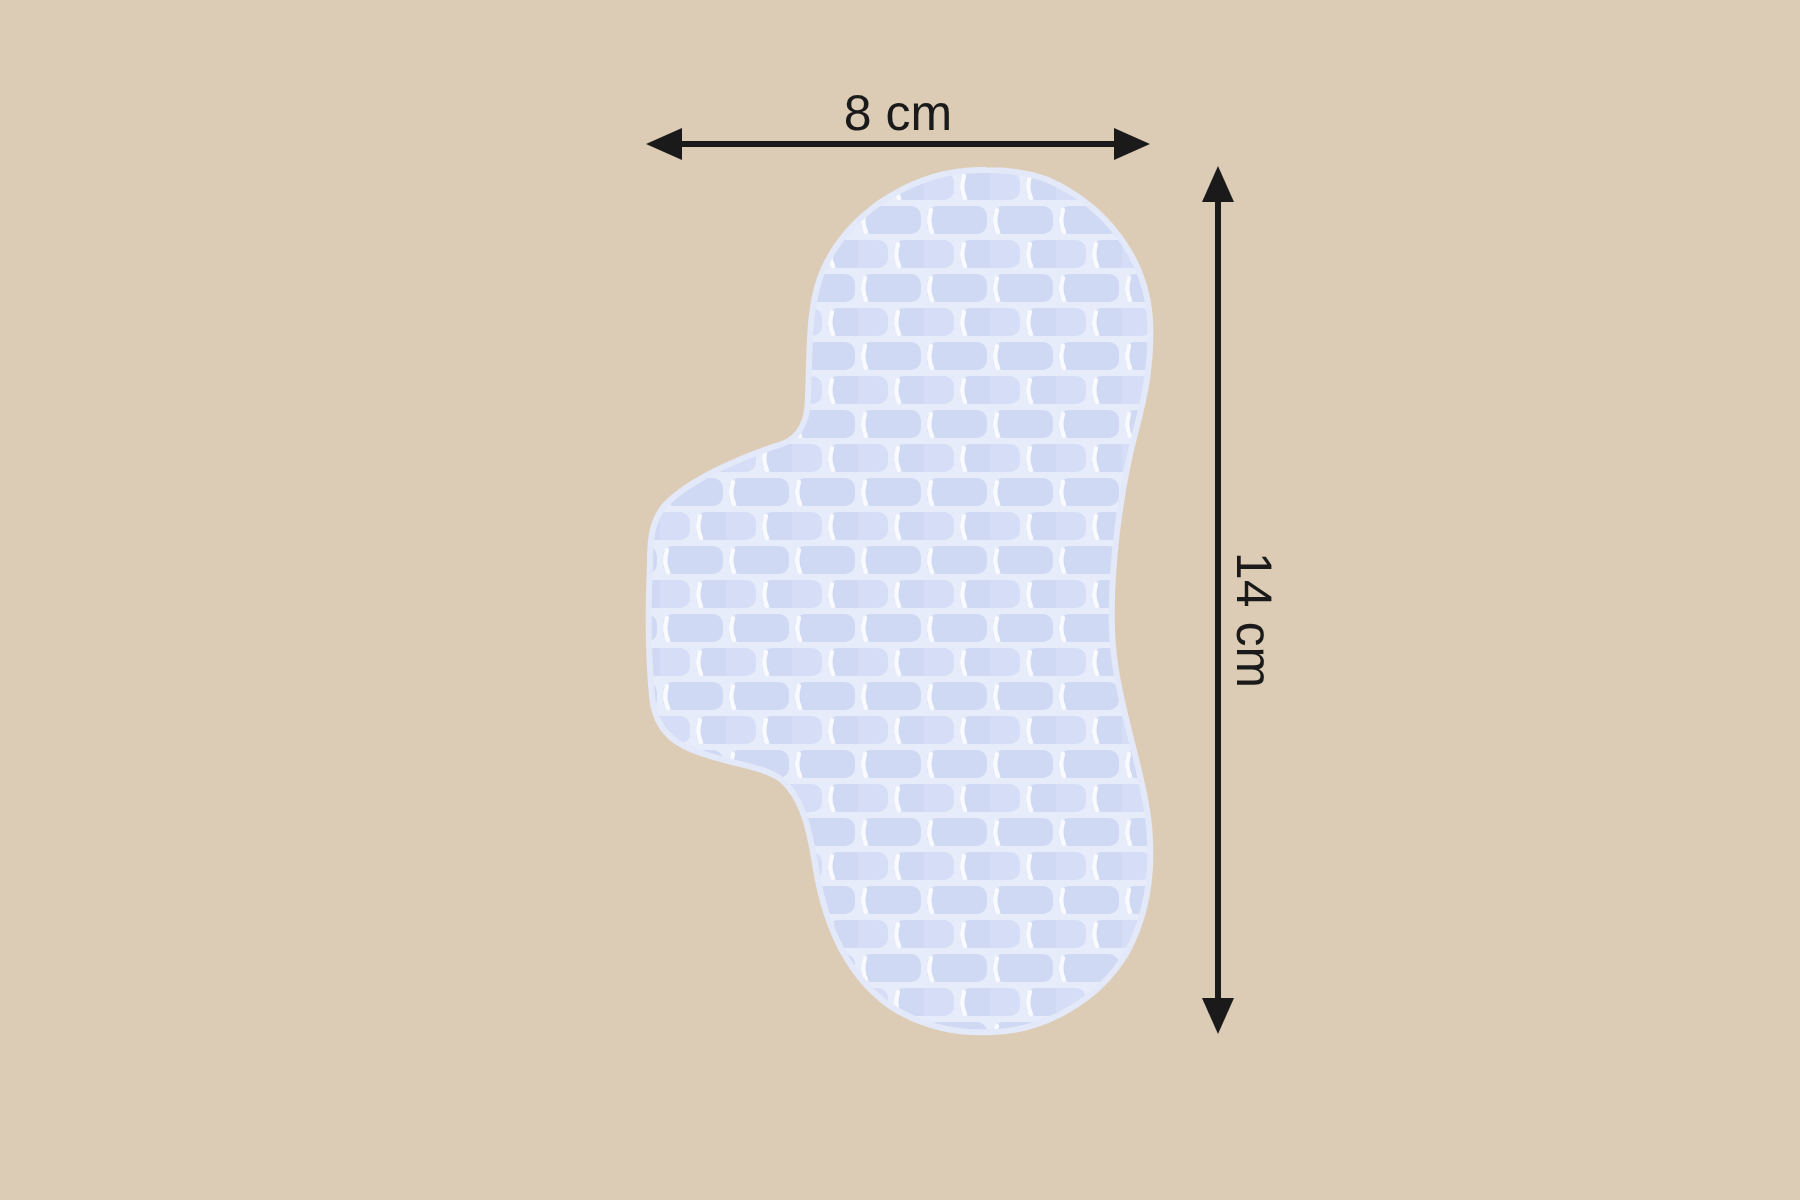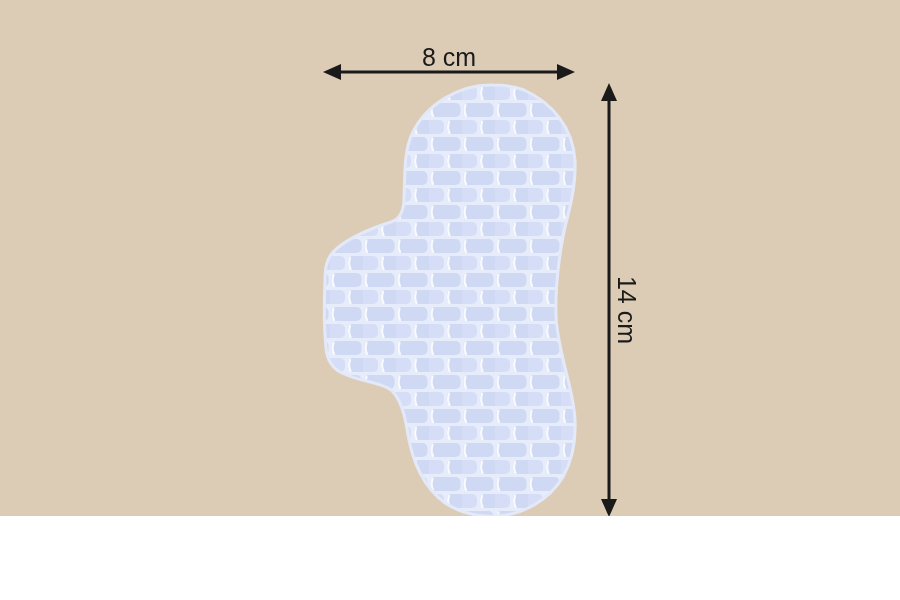--- a/index.html
+++ b/index.html
@@ -3,21 +3,21 @@
 <meta charset="utf-8">
 <style>
   html, body {
     margin: 0;
     padding: 0;
     font-family: "Liberation Sans", sans-serif;
   }
   .stage {
     position: relative;
     width: 900px;
-    height: 516px;
+    height: 600px;
     overflow: hidden;
     background: #ddccb5;
   }
   .stage svg {
     position: absolute;
     left: 0;
     top: 0;
     display: block;
   }
   .dim-label {

